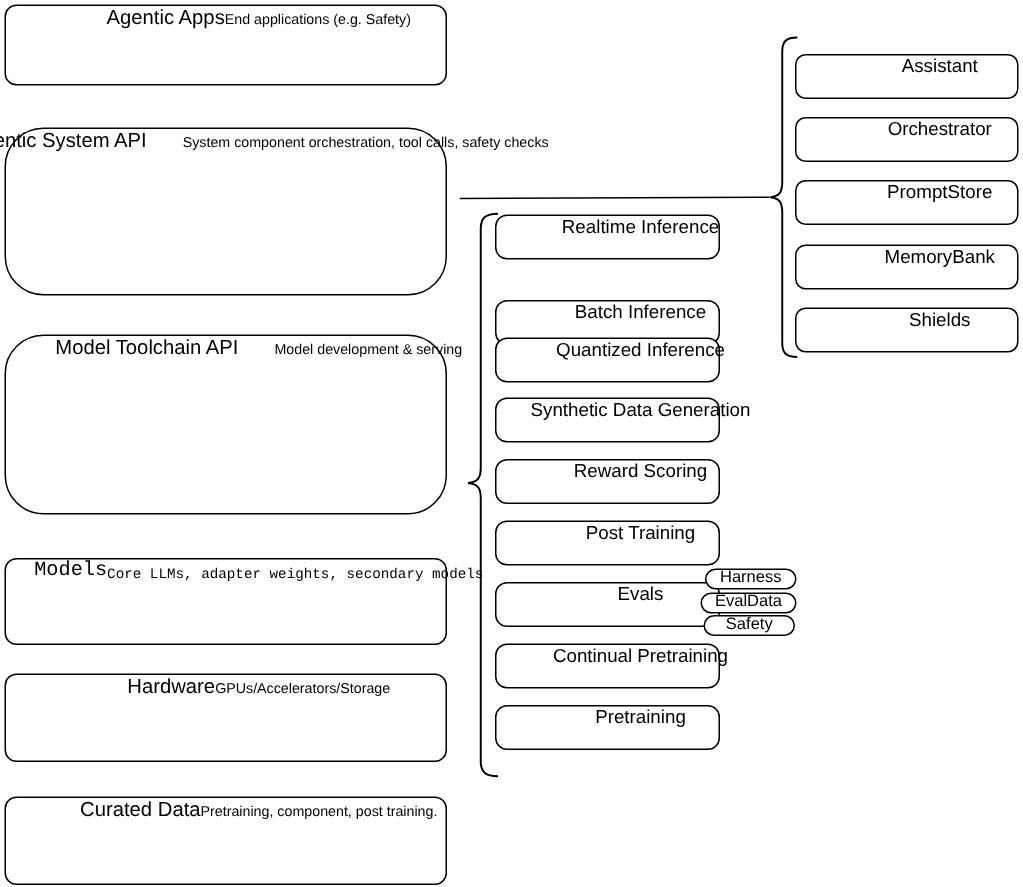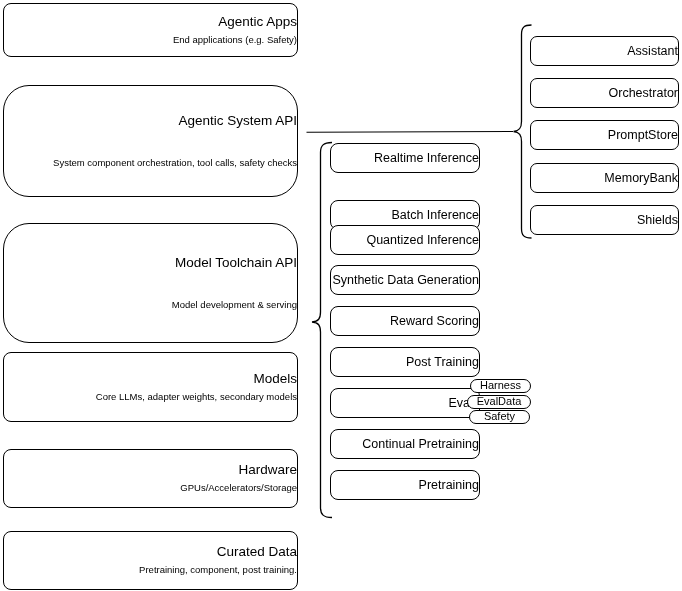--- a/index.html
+++ b/index.html
@@ -20,22 +20,21 @@
     position: absolute;
     left: 0; top: 0;
     z-index: 1;
   }
   .node {
     position: absolute;
     background: #ffffff;
     border: 1.3px solid #000000;
     box-sizing: border-box;
     display: flex;
-    flex-direction: column;
-    align-items: flex-end;
+    align-items: flex-start;
     justify-content: center;
     text-align: center;
     z-index: 2;
     padding-left: 44px;
   }
   .layer { border-radius: 8px; }
   .layer.big { border-radius: 26px; gap: 24px; }
   .layer .title {
     font-size: 13.5px;
     line-height: 1.2;
@@ -100,21 +99,21 @@
   <div class="node layer big" style="left:3px; top:85px; width:295px; height:112px;">
     <div class="title">Agentic System API</div>
     <div class="sub">System component orchestration, tool calls, safety checks</div>
   </div>
 
   <div class="node layer big" style="left:3px; top:223px; width:295px; height:120px;">
     <div class="title">Model Toolchain API</div>
     <div class="sub">Model development &amp; serving</div>
   </div>
 
-  <div class="node layer" style="left:3px; top:352px; width:295px; height:70px;">
+  <div class="node layer" style="left:3px; top:372px; width:295px; height:58px;font-family:Liberation Mono, monospace;">
     <div class="title">Models</div>
     <div class="sub">Core LLMs, adapter weights, secondary models</div>
   </div>
 
   <div class="node layer" style="left:3px; top:449px; width:295px; height:59px;">
     <div class="title">Hardware</div>
     <div class="sub">GPUs/Accelerators/Storage</div>
   </div>
 
   <div class="node layer" style="left:3px; top:531px; width:295px; height:59px;">

